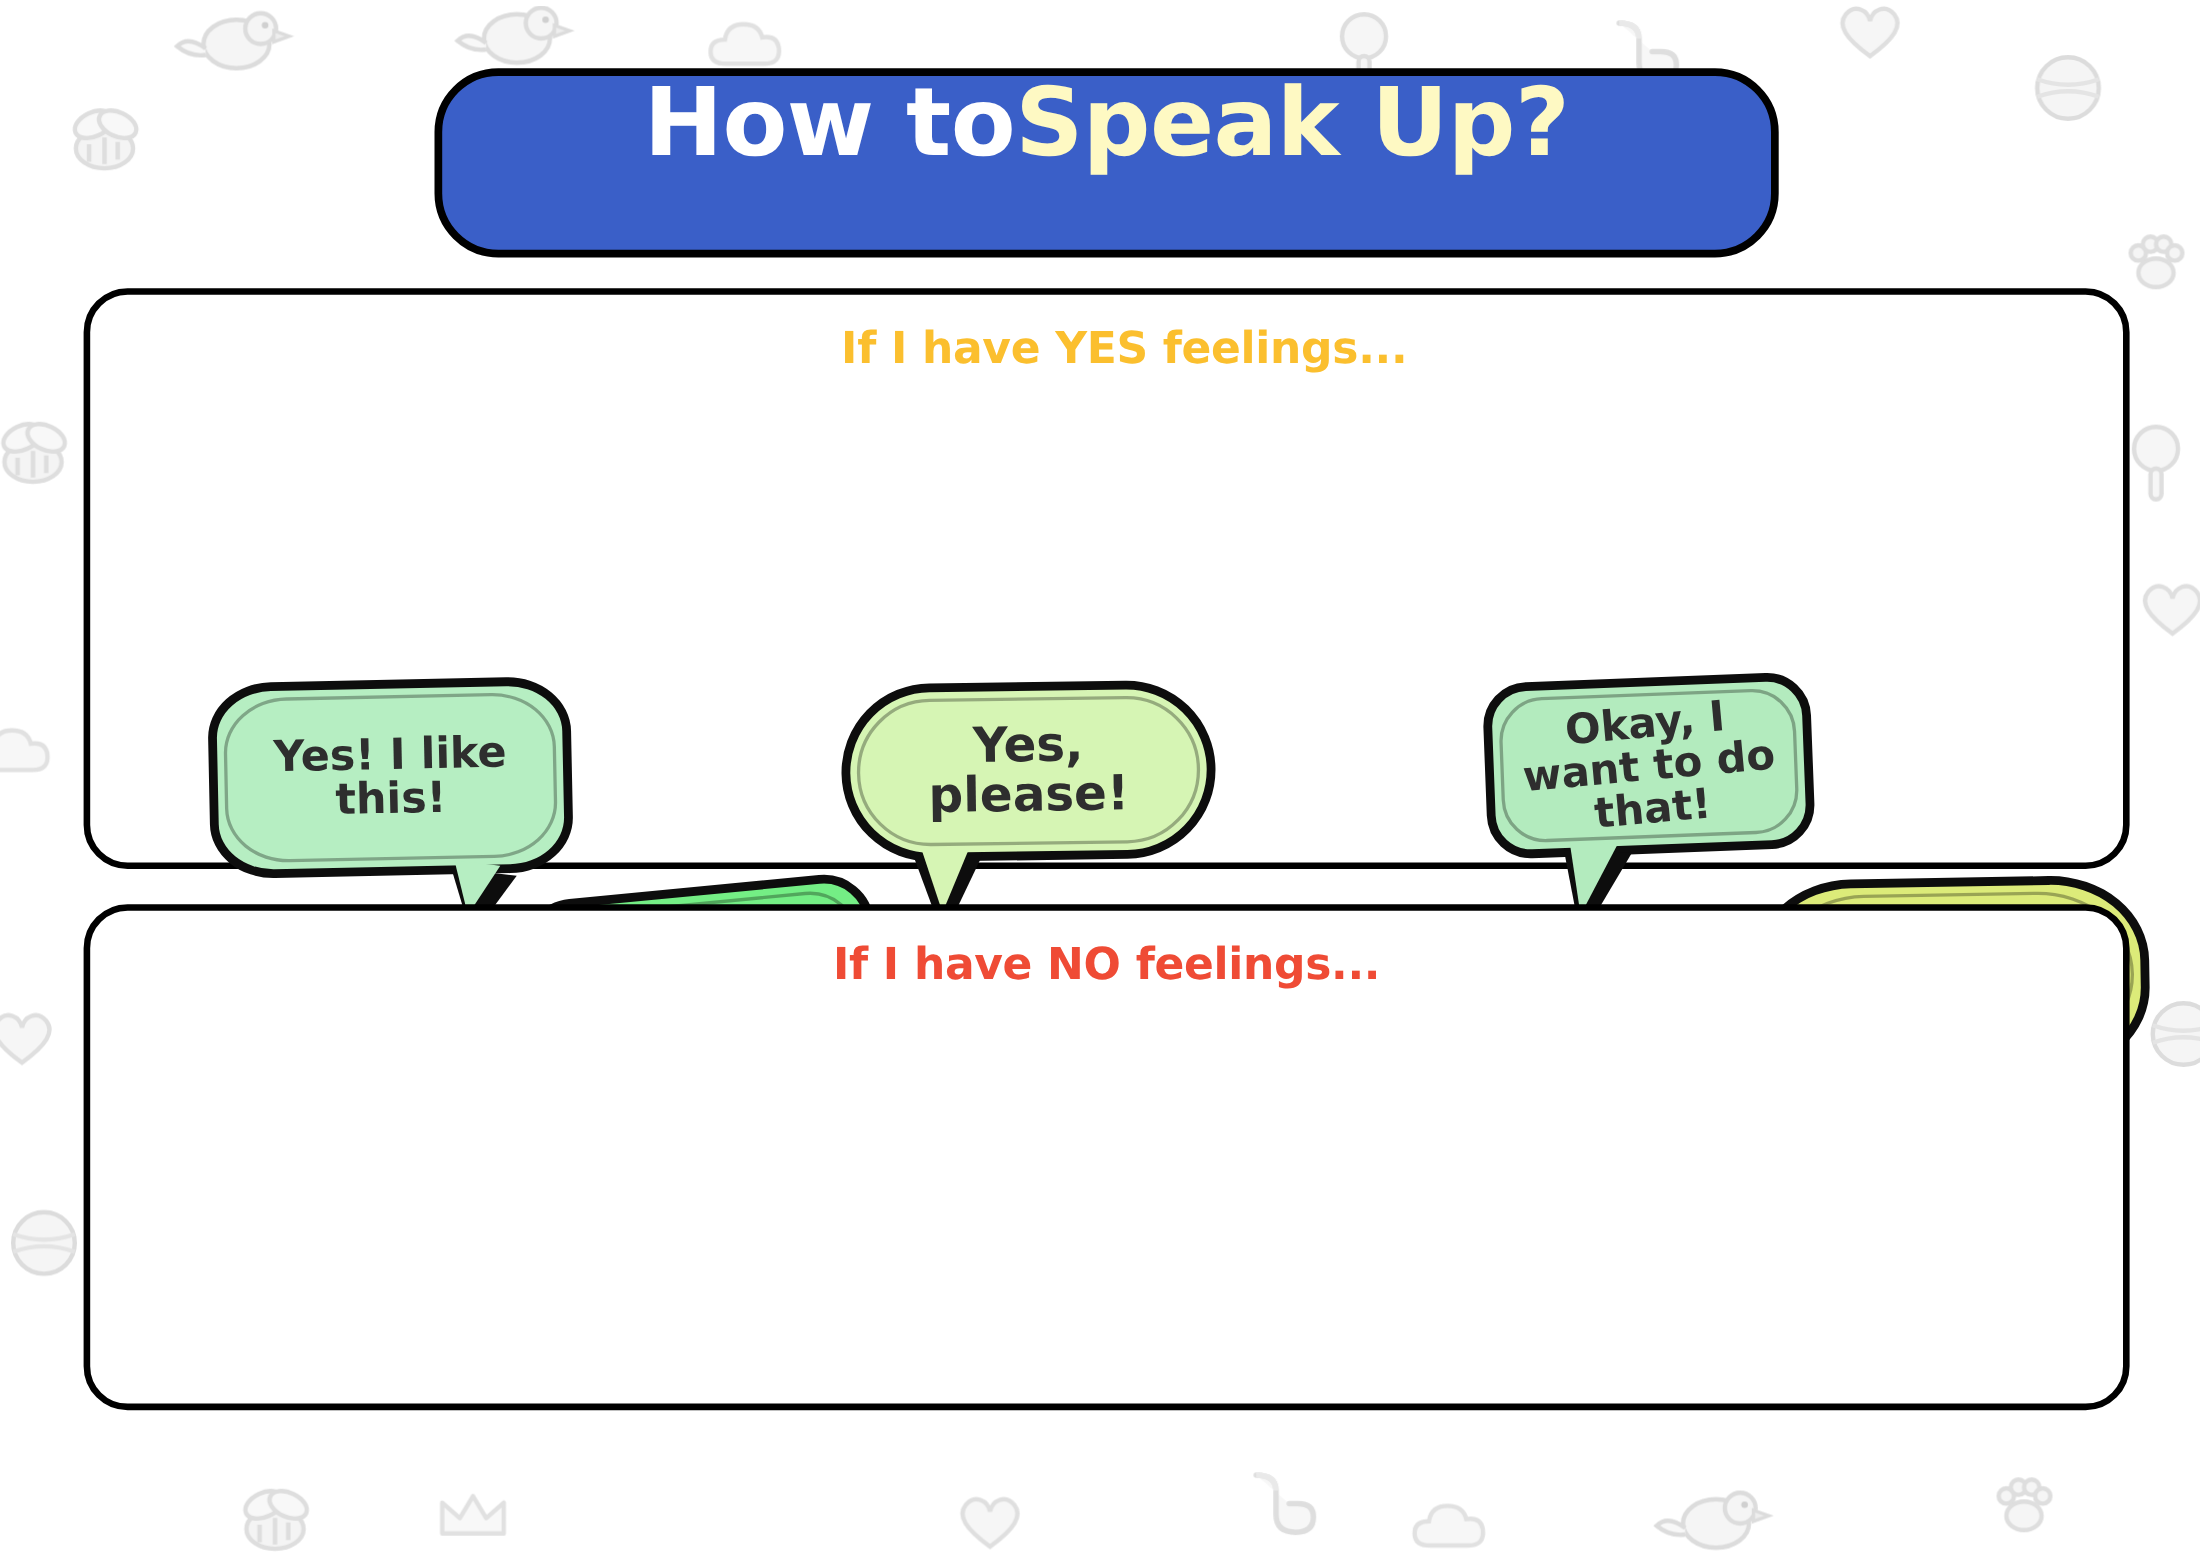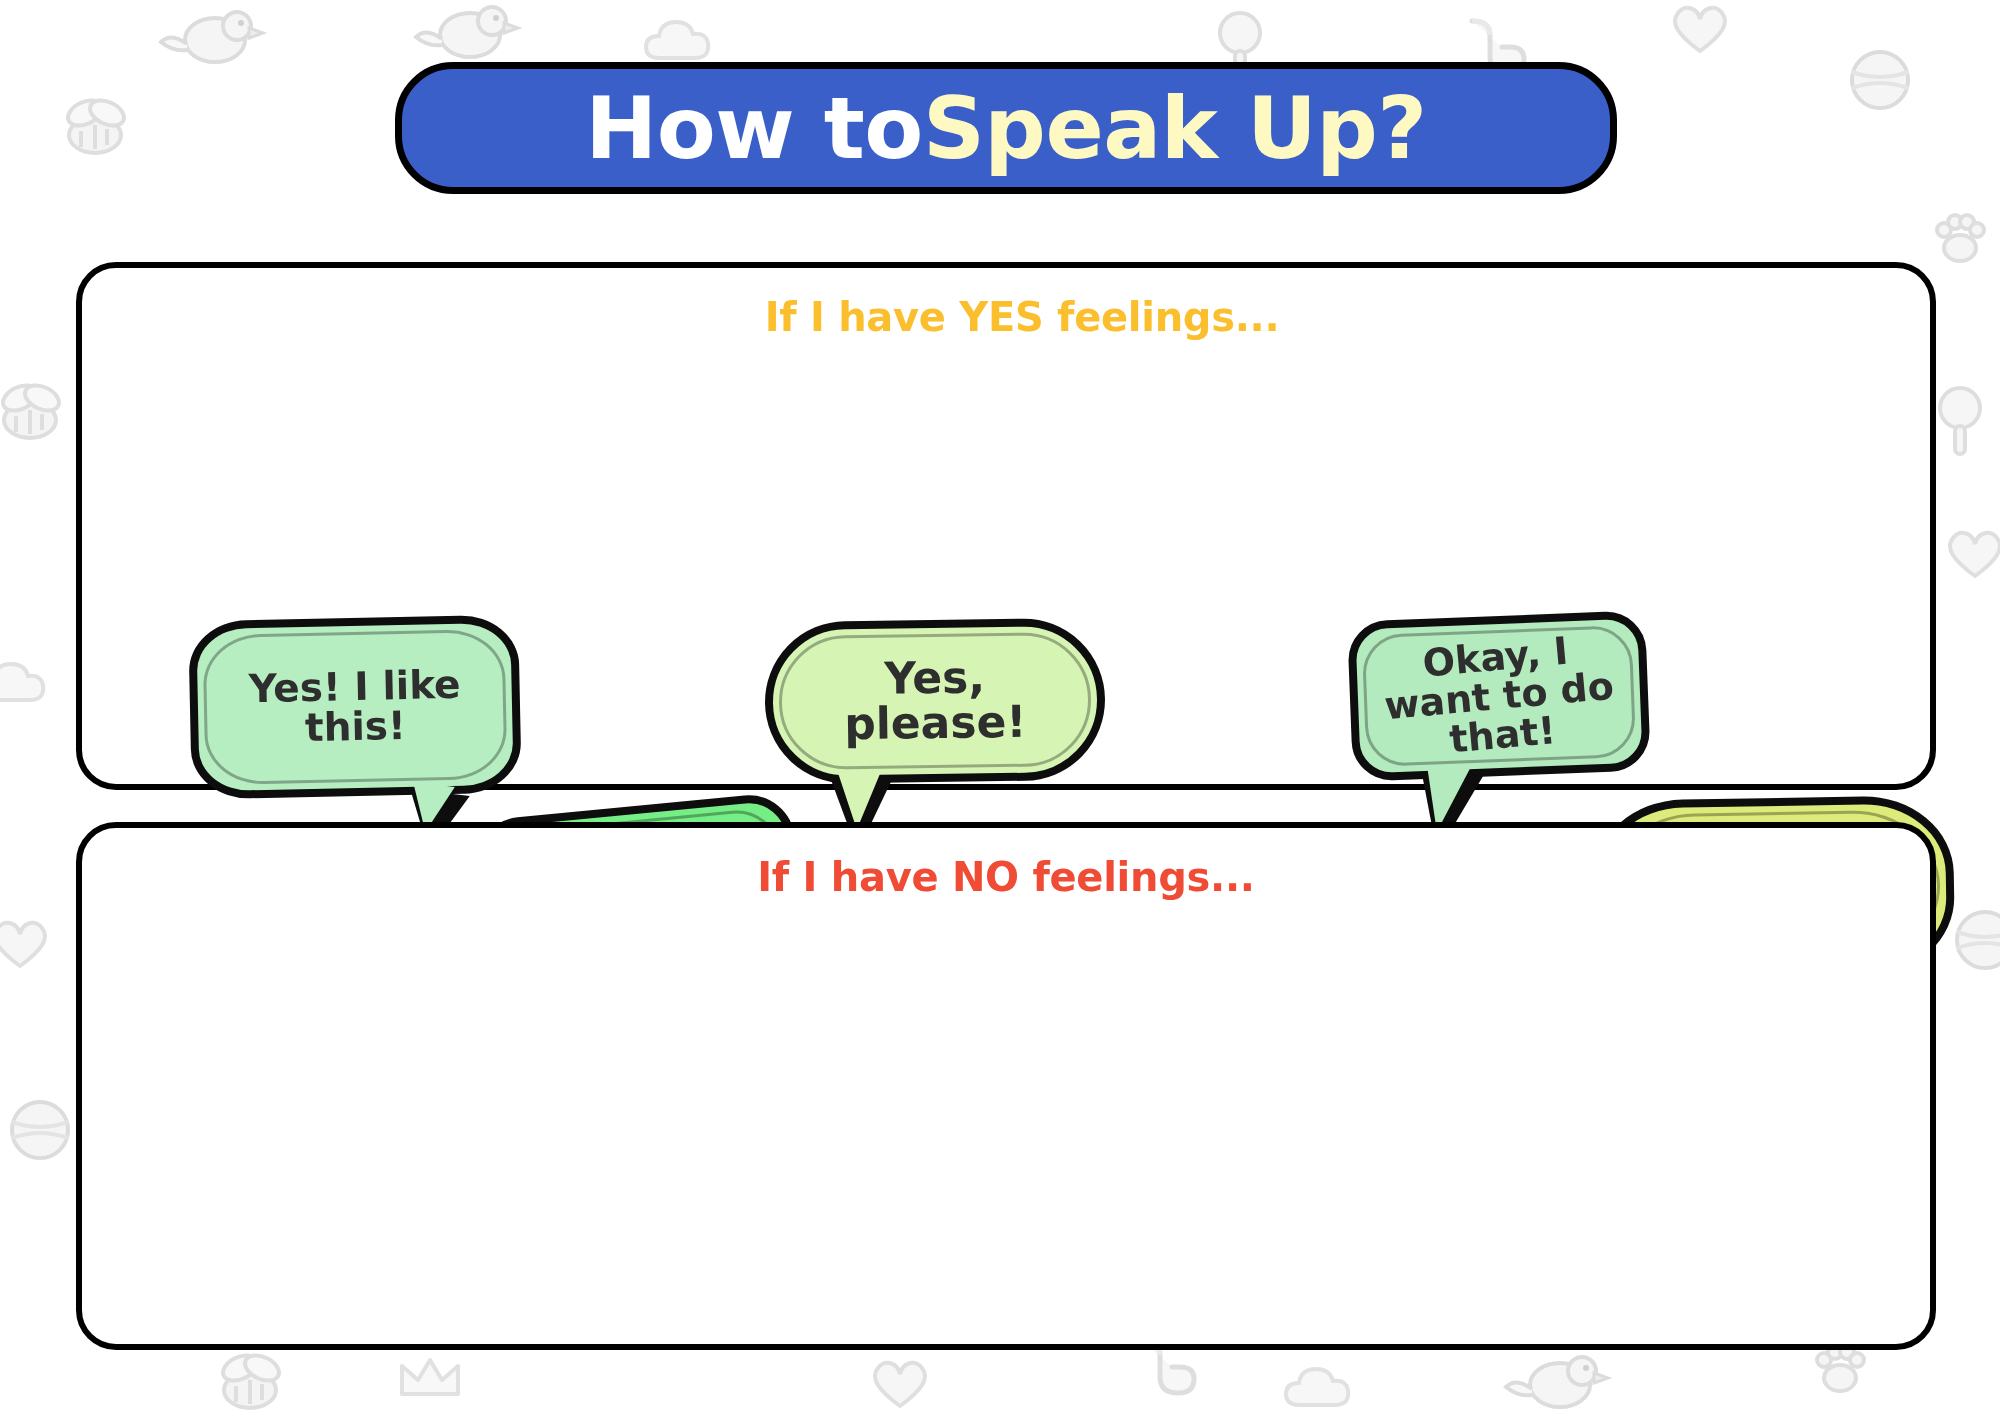--- a/index.html
+++ b/index.html
@@ -25,47 +25,46 @@
     inset: 0;
     z-index: 2;
   }
 
   
   .title-banner {
     position: absolute;
     left: 395px;
     top: 62px;
     width: 1222px;
-    height: 132px;
+    height: 172px;
     background: #3a5fc8;
     border: 7px solid #000000;
     border-radius: 58px;
     display: flex;
-    align-items: center;
     justify-content: center;
     white-space: nowrap;
   }
   .title-text {
     font-size: 86px;
     font-weight: bold;
     letter-spacing: -0.5px;
     line-height: 1;
   }
   .title-white { color: #ffffff; }
   .title-green { color: #fef9c3; }
 
   
   .panel {
     position: absolute;
     background: #ffffff;
     border: 6px solid #000000;
     border-radius: 40px;
   }
   #panel-yes { left: 76px; top: 262px; width: 1860px; height: 528px; }
-  #panel-no  { left: 76px; top: 822px; width: 1860px; height: 528px; }
+  #panel-no  { left: 76px; top: 822px; width: 1860px; height: 460px; }
 
   .panel-header {
     position: absolute;
     top: 26px;
     left: 0;
     width: 100%;
     text-align: center;
     font-size: 40px;
     font-weight: bold;
     letter-spacing: -0.3px;

